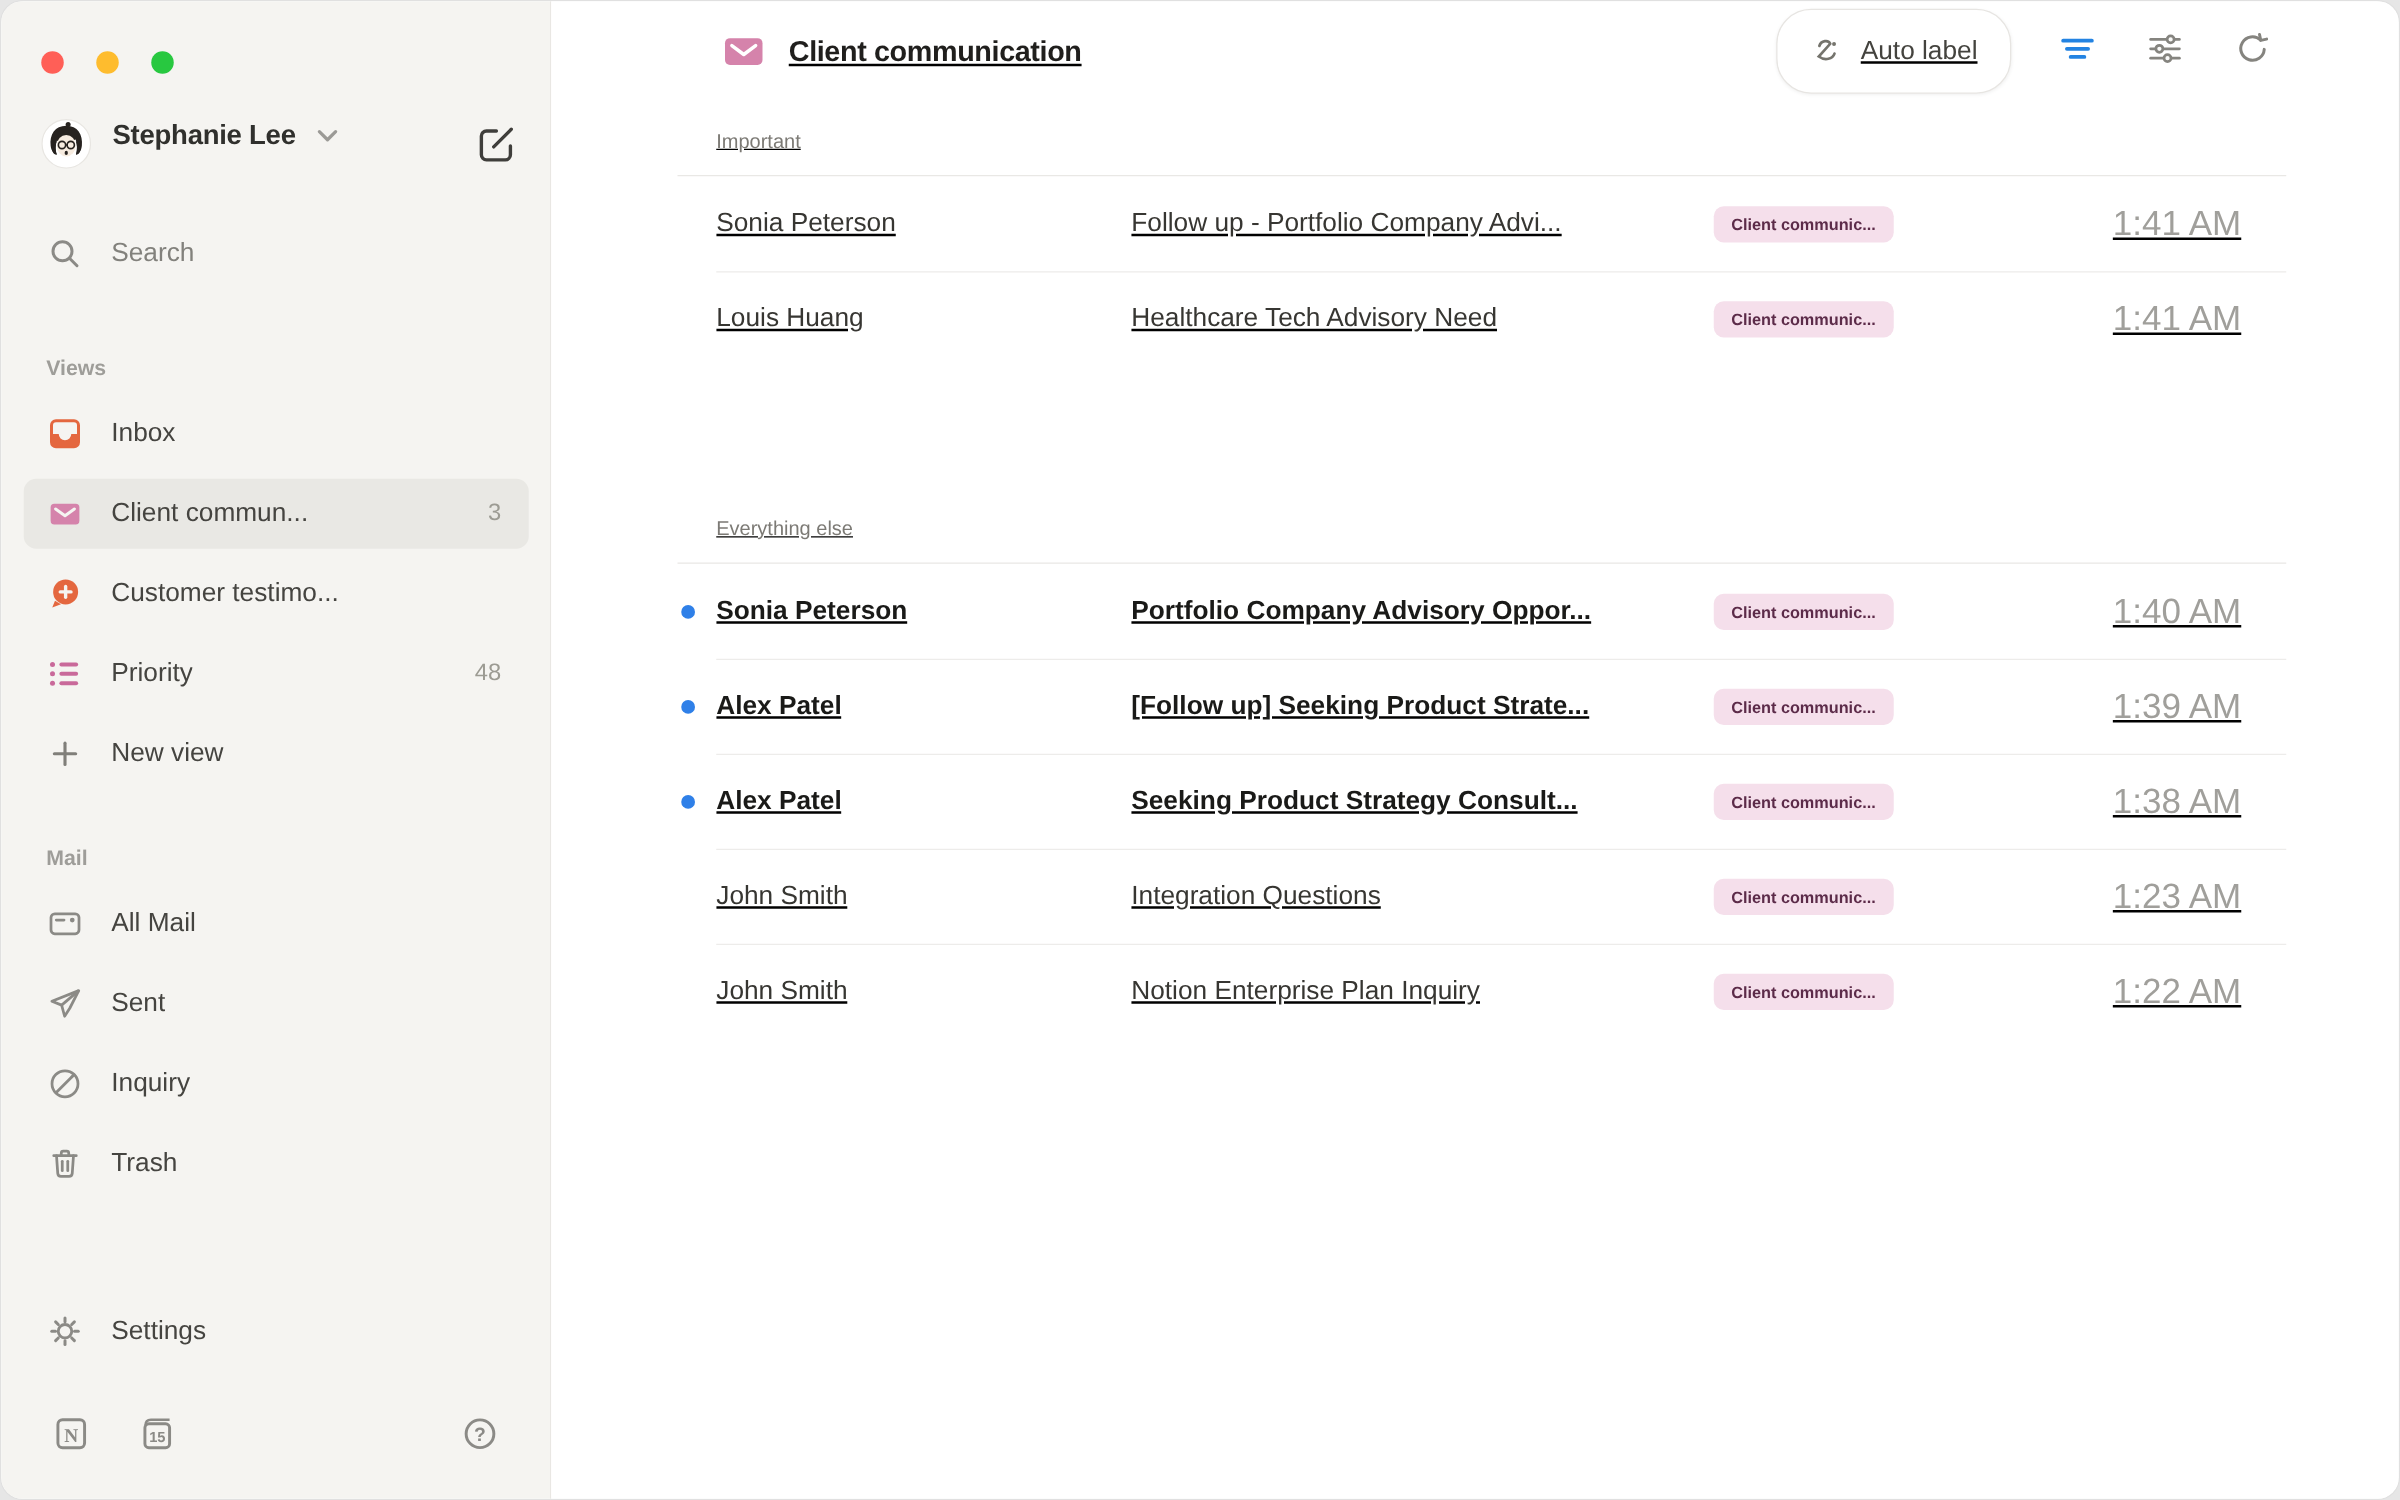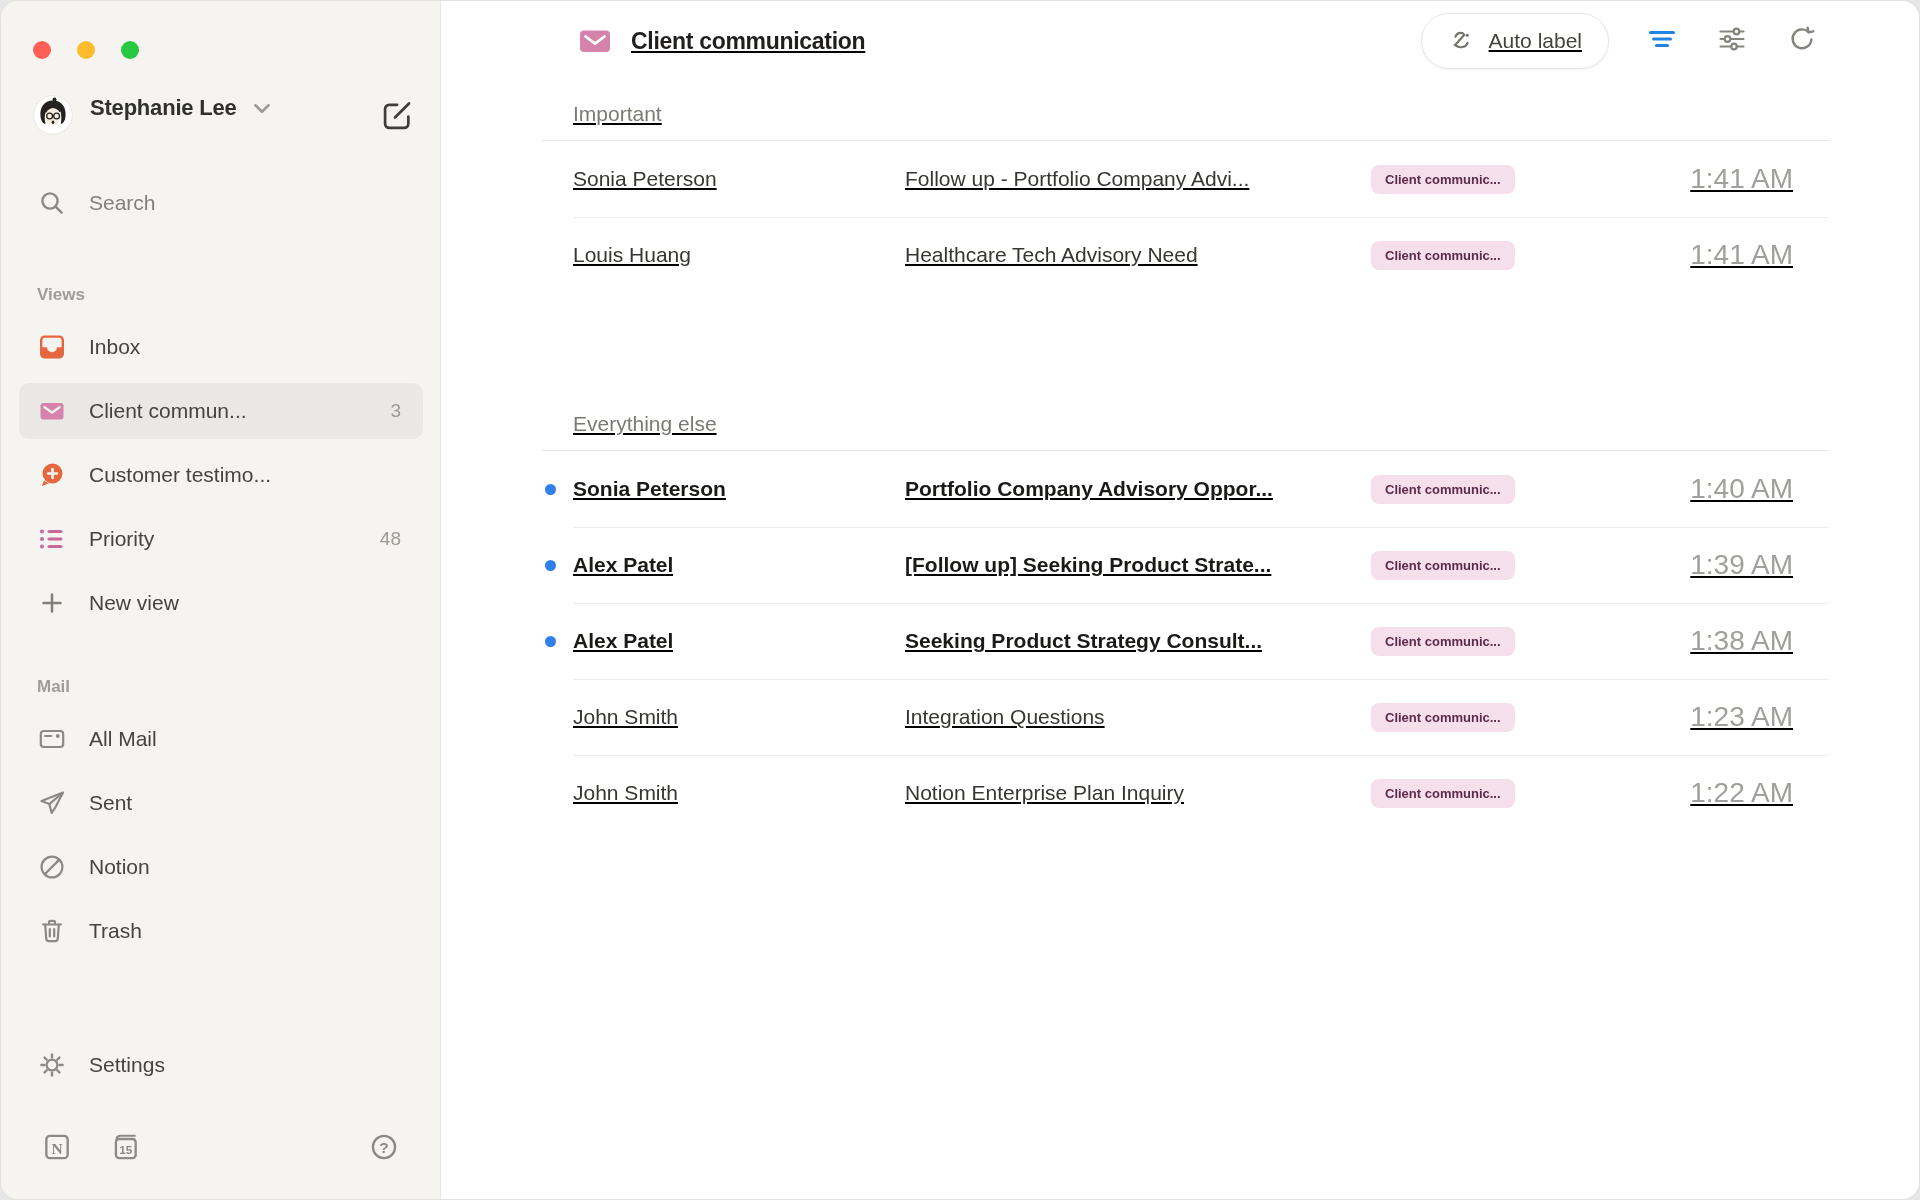--- a/index.html
+++ b/index.html
@@ -42,32 +42,32 @@
   .app-btn .svg-icon{width:32px;height:32px;}
   .app-btn + .app-btn{margin-left:36px;}
   .help-btn{margin-left:auto;width:32px;height:32px;background:none;border:none;padding:0;cursor:pointer;}
   .help-btn .svg-icon{width:32px;height:32px;}
   
   .main{flex:1;display:flex;flex-direction:column;background:#fff;min-width:0;text-decoration:underline;}
   .main-header{display:flex;align-items:center;height:64px;padding:16px 100px 0 136px;}
   .header-mail-icon{width:36px;height:30px;}
   .main-header h1{font-size:23px;font-weight:600;color:#201f1d;margin:0 0 0 18px;letter-spacing:-.3px;}
   .header-actions{margin-left:auto;display:flex;align-items:center;}
-  .auto-label{display:flex;align-items:center;gap:13px;height:56px;padding:0 26px;
+  .auto-label{display:flex;align-items:center;gap:13px;height:68px;padding:0 26px;
     border:1px solid #e7e5e2;border-radius:28px;background:#fff;cursor:pointer;
     box-shadow:0 1px 3px rgba(0,0,0,.06);font-size:21px;font-weight:500;color:#44433e;
     font-family:inherit;}
   .auto-label .svg-icon{width:28px;height:28px;}
   .icon-btn{width:34px;height:34px;background:none;border:none;padding:0;cursor:pointer;margin-left:36px;}
   .icon-btn .svg-icon{width:30px;height:30px;}
   
   .list{margin:0 90px 0 101px;}
   .section{margin-top:36px;}
   .section + .section{margin-top:118px;}
-  .section-title{padding:0 0 13px 31px;line-height:26px;font-size:21px;font-weight:500;color:#7c7a75;}
+  .section-title{padding:0 0 13px 31px;line-height:26px;font-size:16px;font-weight:500;color:#7c7a75;}
   .rows{border-top:1px solid #e9e8e5;}
   .row{position:relative;display:grid;grid-template-columns:363px 466px 1fr 180px;
     align-items:center;height:76px;cursor:pointer;}
   .row + .row::before{content:"";position:absolute;left:31px;right:0;top:0;height:1px;background:#edecea;}
   .sender-cell{position:relative;padding-left:31px;display:flex;align-items:center;min-width:0;}
   .unread-dot{position:absolute;left:3px;top:50%;margin-top:-5.5px;width:11px;height:11px;
     border-radius:50%;background:var(--unread-dot,#2f80e8);}
   .sender{font-size:21px;color:#373632;white-space:nowrap;overflow:hidden;}
   .subject{font-size:21px;color:#373632;white-space:nowrap;overflow:hidden;padding-right:24px;}
   .row.unread .sender,.row.unread .subject{font-weight:700;color:#1a1a18;}
@@ -211,21 +211,21 @@
           <span class="item-label">Sent</span>
         </div>
         <div class="side-item">
           <span class="item-icon svg-icon">
             <svg viewBox="0 0 30 30">
               <circle cx="15" cy="15" r="10.4" fill="none" stroke="#8b8a86" stroke-width="2.2"></circle>
               <line x1="20.6" y1="9.4" x2="8.2" y2="21.8" stroke="#8b8a86" stroke-width="2.2" stroke-linecap="round"></line>
               <line x1="20.6" y1="9.4" x2="22.2" y2="7.8" stroke="#8b8a86" stroke-width="2.2" stroke-linecap="round"></line>
             </svg>
           </span>
-          <span class="item-label">Notion</span>
+          <span class="item-label">Inquiry</span>
         </div>
         <div class="side-item">
           <span class="item-icon svg-icon">
             <svg viewBox="0 0 30 30">
               <g fill="none" stroke="#8b8a86" stroke-width="2.2" stroke-linecap="round">
                 <path d="M6 8.5 h18"></path>
                 <path d="M12 8.2 v-1.7 a1.6 1.6 0 0 1 1.6-1.6 h2.8 a1.6 1.6 0 0 1 1.6 1.6 v1.7"></path>
                 <path d="M8.2 8.5 l1 14.2 a2.6 2.6 0 0 0 2.6 2.4 h6.4 a2.6 2.6 0 0 0 2.6-2.4 l1-14.2"></path>
                 <line x1="12.8" y1="13" x2="12.8" y2="20.5"></line>
                 <line x1="17.2" y1="13" x2="17.2" y2="20.5"></line>

